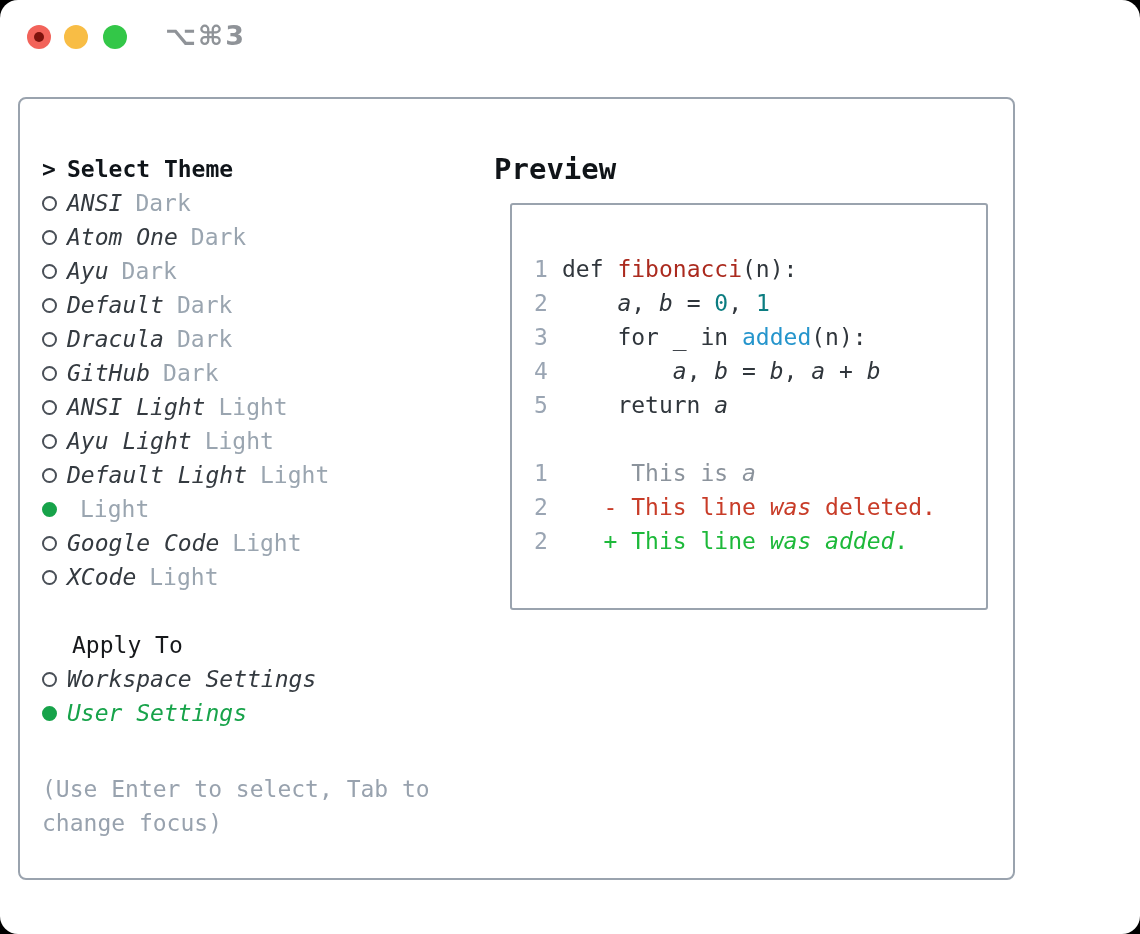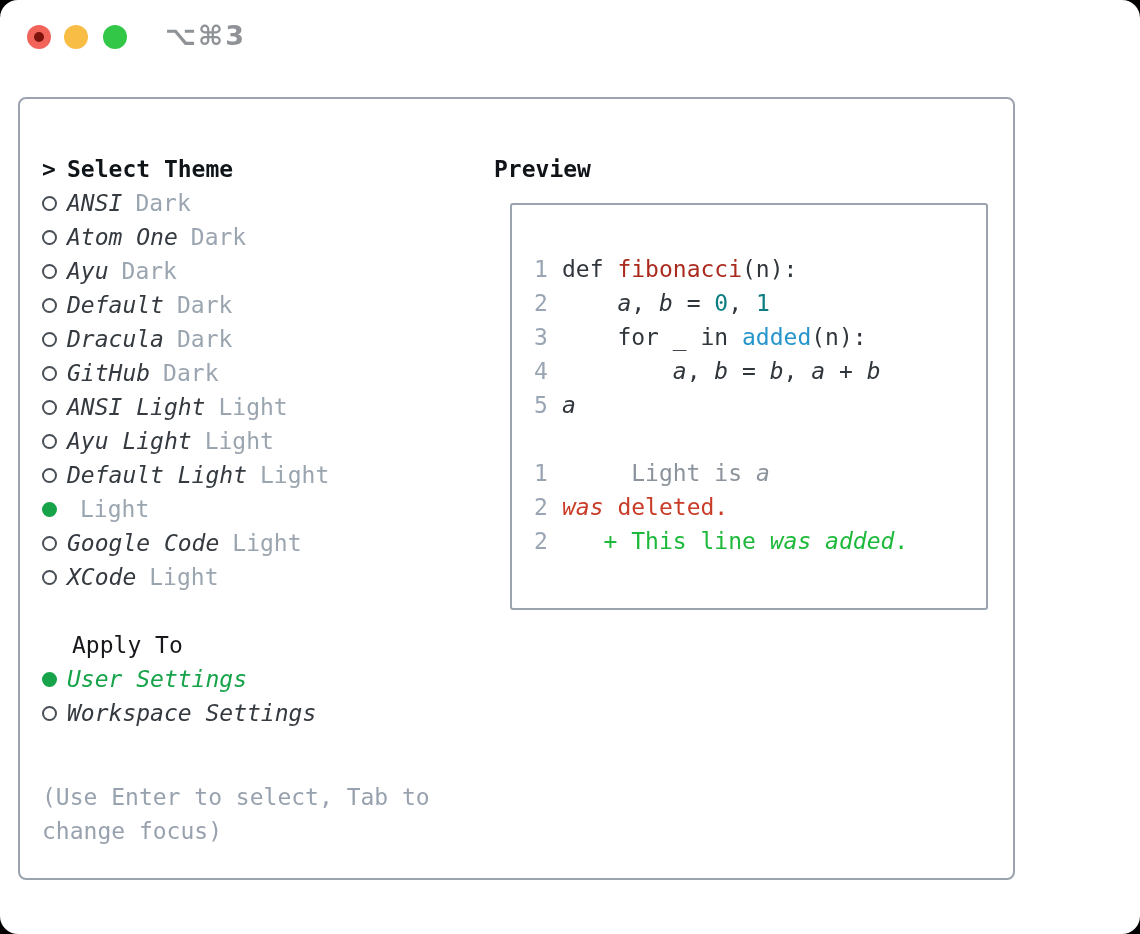--- a/index.html
+++ b/index.html
@@ -43,25 +43,25 @@
     width:15px;height:15px;border-radius:50%;border:2px solid #494f57;
     box-sizing:border-box;margin-right:10px;flex:none;background:transparent;
   }
   .bullet.sel{background:var(--accent-green,#17a34a);border-color:var(--accent-green,#17a34a);}
   .hdr{font-weight:bold;color:#0f1419;}
   .t-name{color:#343a40;font-style:italic;}
   .t-name.sel{color:var(--accent-green,#17a34a);}
   .t-variant{color:var(--muted,#9aa5b0);margin-left:13px;}
   .apply-hdr{color:#16181b;margin-left:30px;}
   .hint{
-    color:#98a2ae;white-space:pre-line;line-height:34px;margin-top:16px;
+    color:#98a2ae;white-space:pre-line;line-height:34px;margin-top:8px;
   }
   
   .preview-title{
-    position:absolute;left:474px;top:53px;font-size:23px;line-height:34px;
+    position:absolute;left:474px;top:53px;font-size:29px;line-height:34px;
     font-weight:bold;color:#101418;
   }
   .preview-box{
     position:absolute;left:490px;top:104px;width:478px;height:407px;
     border:2px solid var(--border,#9aa3ae);border-radius:3px;box-sizing:border-box;
     padding:47px 0 0 22px;font-size:23px;line-height:34px;background:#fff;
   }
   .code-row{display:flex;height:34px;white-space:pre;}
   .ln{color:#9aa5b3;width:14px;flex:none;margin-right:14px;}
   .tok{white-space:pre;}
@@ -109,38 +109,38 @@
           <div class="row"><span class="bullet"></span><span class="t-name">XCode</span><span class="t-variant">Light</span></div>
         </div>
 
       <div class="spacer"></div>
 
       <div class="row">
         <span class="apply-hdr">Apply To</span>
       </div>
 
       <div id="apply-list">
+          <div class="row"><span class="bullet"></span><span class="t-name">Workspace Settings</span></div>
           <div class="row"><span class="bullet sel"></span><span class="t-name sel">User Settings</span></div>
-          <div class="row"><span class="bullet"></span><span class="t-name">Workspace Settings</span></div>
         </div>
 
       <div class="spacer"></div>
 
       <div class="hint">(Use Enter to select, Tab to
 change focus)</div>
     </div>
 
     <div class="preview-title">Preview</div>
 
     <div class="preview-box" id="preview-box">
         <div class="code-row"><span class="ln">1</span><span class="tok c-fg">def </span><span class="tok c-func">fibonacci</span><span class="tok c-fg">(n):</span></div>
         <div class="code-row"><span class="ln">2</span><span class="tok c-fg">    </span><span class="tok c-fg i">a</span><span class="tok c-fg">, </span><span class="tok c-fg i">b</span><span class="tok c-fg"> = </span><span class="tok c-num">0</span><span class="tok c-fg">, </span><span class="tok c-num">1</span></div>
         <div class="code-row"><span class="ln">3</span><span class="tok c-fg">    for _ in </span><span class="tok c-call">added</span><span class="tok c-fg">(n):</span></div>
         <div class="code-row"><span class="ln">4</span><span class="tok c-fg">        </span><span class="tok c-fg i">a</span><span class="tok c-fg">, </span><span class="tok c-fg i">b</span><span class="tok c-fg"> = </span><span class="tok c-fg i">b</span><span class="tok c-fg">, </span><span class="tok c-fg i">a</span><span class="tok c-fg"> + </span><span class="tok c-fg i">b</span></div>
-        <div class="code-row"><span class="ln">5</span><span class="tok c-fg i">a</span></div>
+        <div class="code-row"><span class="ln">5</span><span class="tok c-fg">    return </span><span class="tok c-fg i">a</span></div>
         <div class="code-row"><span class="ln"></span></div>
-        <div class="code-row"><span class="ln">1</span><span class="tok c-ctx">     Light is </span><span class="tok c-ctx i">a</span></div>
-        <div class="code-row"><span class="ln">2</span><span class="tok c-del i">was</span><span class="tok c-del"> deleted.</span></div>
+        <div class="code-row"><span class="ln">1</span><span class="tok c-ctx">     This is </span><span class="tok c-ctx i">a</span></div>
+        <div class="code-row"><span class="ln">2</span><span class="tok c-del">   - This line </span><span class="tok c-del i">was</span><span class="tok c-del"> deleted.</span></div>
         <div class="code-row"><span class="ln">2</span><span class="tok c-add">   + This line </span><span class="tok c-add i">was added</span><span class="tok c-add">.</span></div>
       </div>
 
   </div>
 </div>
 
 </body></html>

